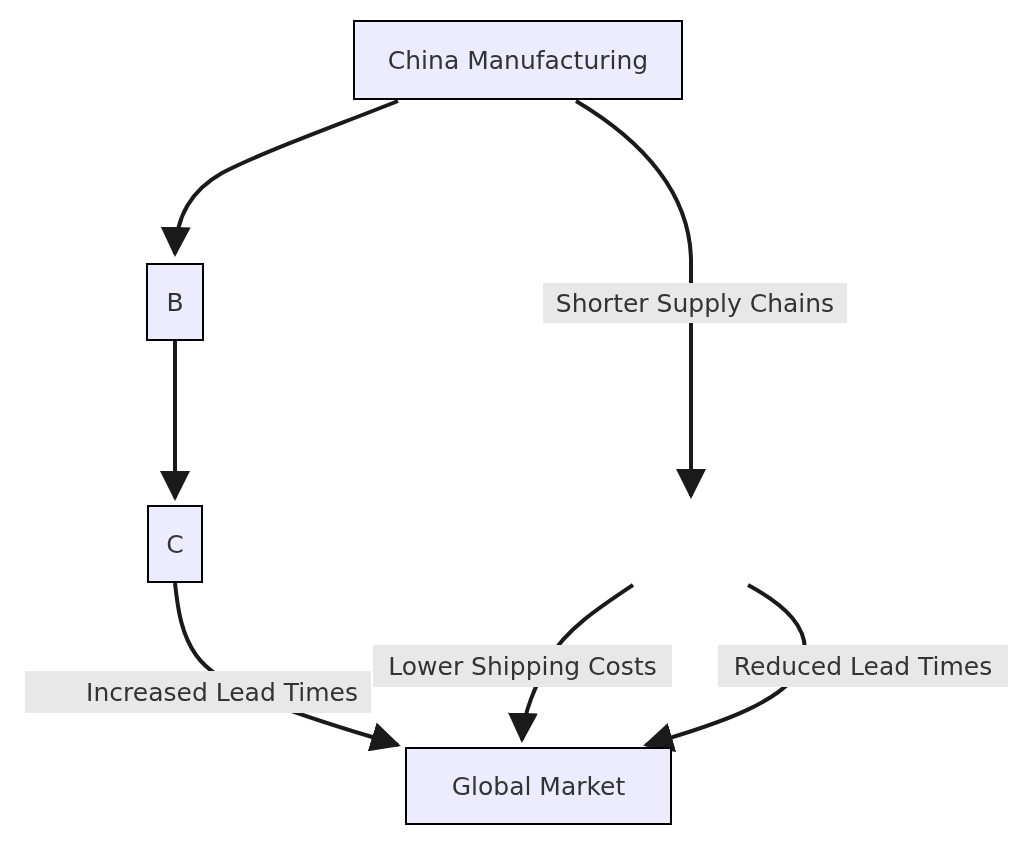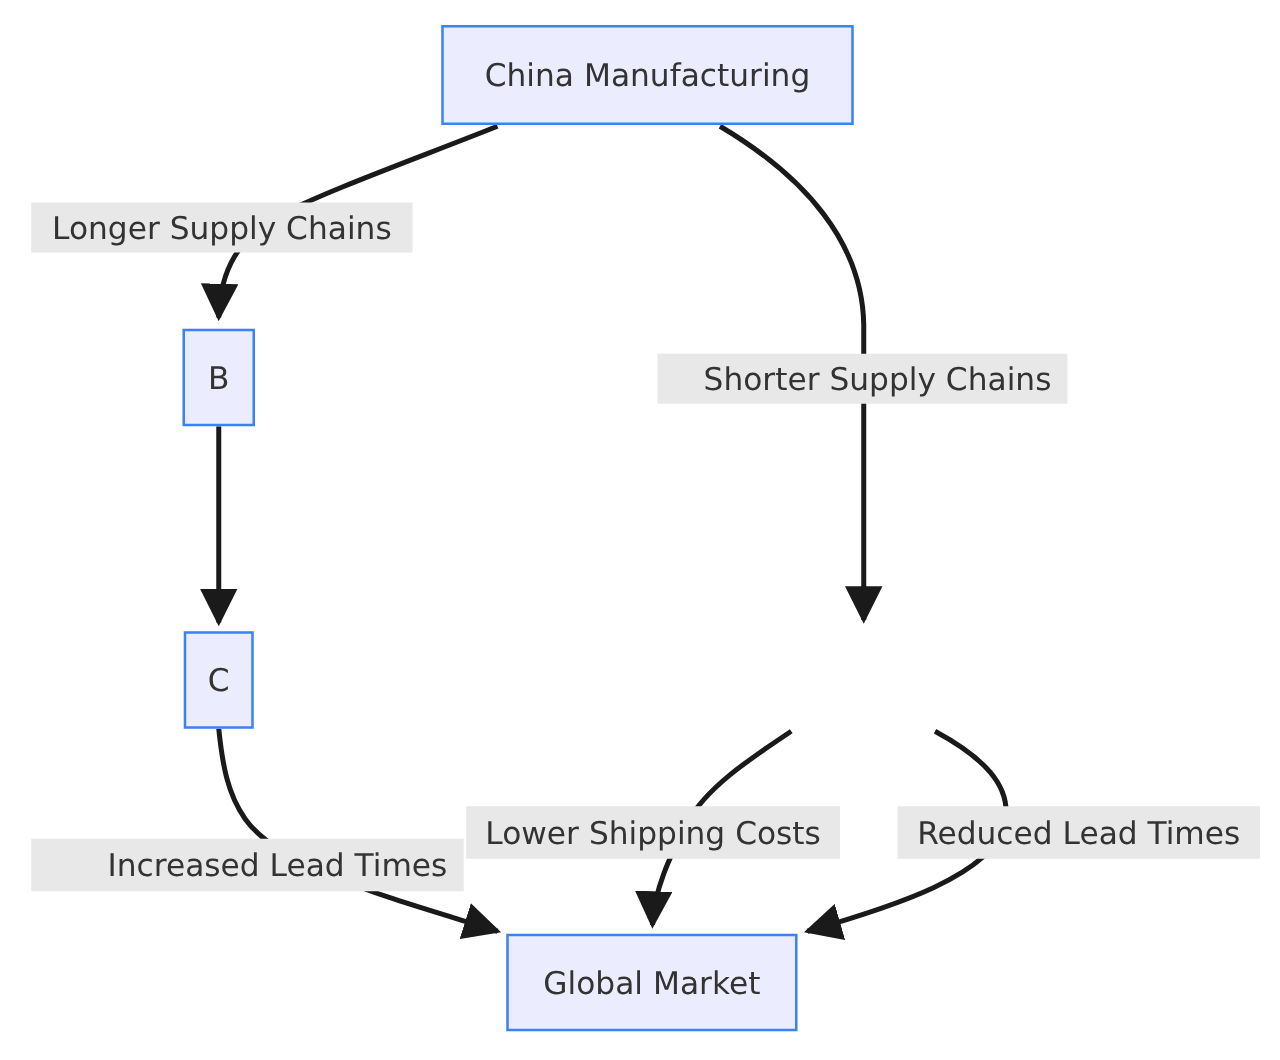--- a/index.html
+++ b/index.html
@@ -23,21 +23,21 @@
   }
   .edges-svg path.edge {
     fill: none;
     stroke: #1a1a1a;
     stroke-width: 4;
   }
   .node {
     position: absolute;
     z-index: 2;
     background: #ececff;
-    border: 2px solid #3b82f6;
+    border: 2px solid #000000;
     box-sizing: border-box;
     display: flex;
     align-items: center;
     justify-content: center;
     color: #333333;
     font-size: 25px;
     white-space: nowrap;
   }
   .edge-label {
     position: absolute;
@@ -82,34 +82,31 @@
 
   <div class="node" style="left:146px; top:263px; width:58px; height:78px;">
     <span>B</span>
   </div>
 
   <div class="node" style="left:147px; top:505px; width:56px; height:78px;">
     <span>C</span>
   </div>
 
 
-  <div class="node" style="left:405px; top:747px; width:233px; height:78px;">
+  <div class="node" style="left:405px; top:747px; width:267px; height:78px;">
     <span>Global Market</span>
   </div>
 
-  <div class="edge-label" style="left:25px; top:162px; width:305px; height:40px;">
-    <span>Longer Supply Chains</span>
-  </div>
 
 
   <div class="edge-label" style="left:25px; top:671px; width:298px; height:42px;padding-left:48px;">
     <span>Increased Lead Times</span>
   </div>
 
-  <div class="edge-label" style="left:526px; top:283px; width:304px; height:40px;padding-left:24px;">
+  <div class="edge-label" style="left:543px; top:283px; width:304px; height:40px;">
     <span>Shorter Supply Chains</span>
   </div>
 
   <div class="edge-label" style="left:718px; top:645px; width:290px; height:42px;">
     <span>Reduced Lead Times</span>
   </div>
 
   <div class="edge-label" style="left:373px; top:645px; width:299px; height:42px;">
     <span>Lower Shipping Costs</span>
   </div>

